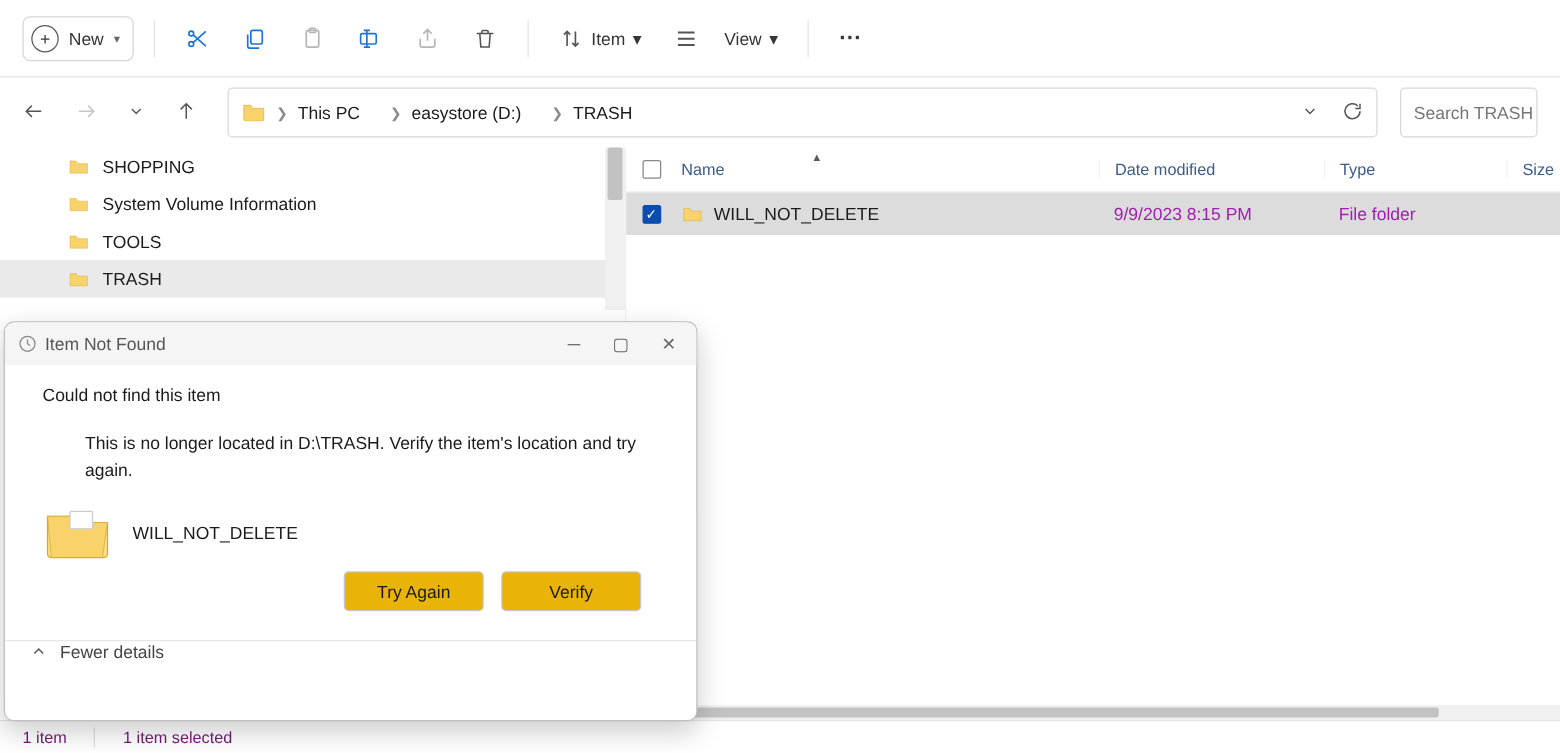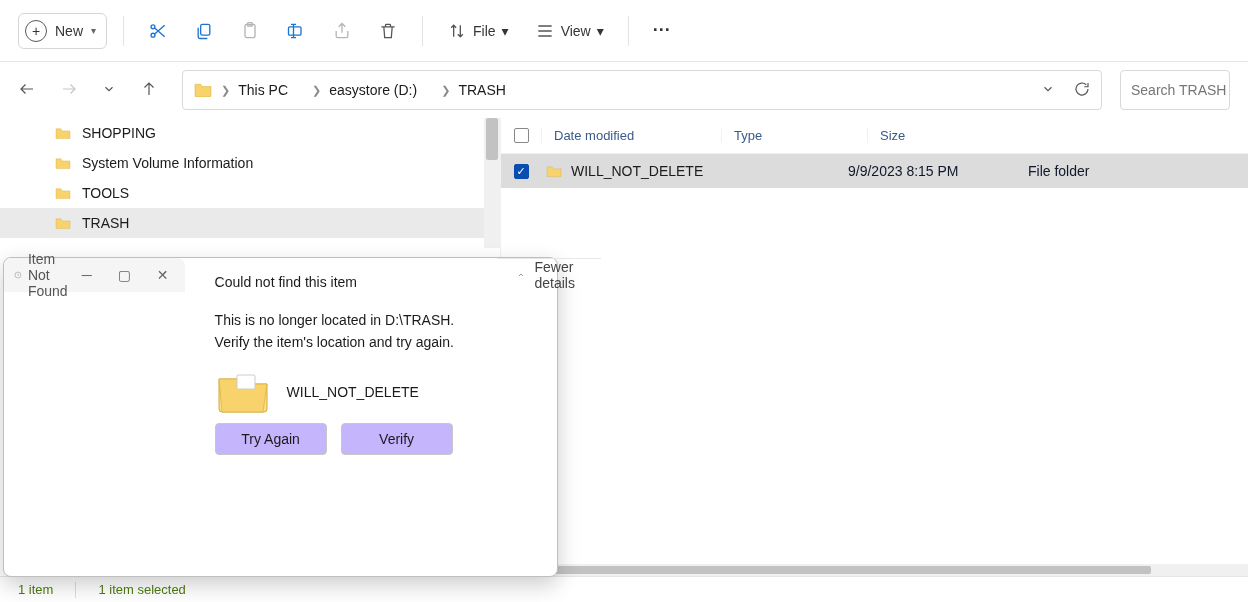--- a/index.html
+++ b/index.html
@@ -35,44 +35,44 @@
 .side-scroll { position: absolute; right: 0; top: 0; width: 16px; height: 130px; background: #f0f0f0; }
 .side-scroll .thumb { position: absolute; left: 2px; right: 2px; top: 0; height: 42px; background: #c2c2c2; border-radius: 2px; }
 
 .content { flex: 1; border-left: 1px solid #f1f1f1; position: relative; }
 .cols { display: flex; align-items: center; height: 36px; border-bottom: 1px solid #eee; color: #3a5a8a; font-size: 13px; }
 .col-check { width: 40px; display: flex; justify-content: center; }
 .ckbox { width: 15px; height: 15px; border: 1px solid #888; border-radius: 2px; display: inline-flex; align-items: center; justify-content: center; background: #fff; }
 .ckbox.checked { background: #0a4db0; border-color: #0a4db0; color: #fff; font-size: 11px; }
 .col-name { width: 295px; padding-left: 4px; position: relative; }
 .sort-ind { position: absolute; left: 108px; top: -7px; font-size: 9px; color: #5a5a5a; }
-.col-date { width: 180px; border-left: 1px solid #f1f1f1; padding-left: 12px; }
+.col-date { width: 180px; border-left: 1px solid #f1f1f1; padding-left: 12px; margin-left: 43px; }
 .col-type { width: 146px; border-left: 1px solid #f1f1f1; padding-left: 12px; }
 .col-size { flex: 1; border-left: 1px solid #f1f1f1; padding-left: 12px; }
 
 .row { display: flex; align-items: center; height: 34px; background: #dcdcdc; color: #1b1b1b; }
 .row .col-name { display: flex; align-items: center; gap: 8px; color: #1b1b1b; }
-.row .col-date, .row .col-type, .row .col-size { color: #0f172a; border: none; }
+.row .col-date, .row .col-type, .row .col-size { color: #a21caf; border: none; }
 .content-scroll { position: absolute; left: 0; right: 0; bottom: 0; height: 12px; background: #f0f0f0; }
 .content-scroll .thumb { position: absolute; top: 2px; bottom: 2px; left: 0; width: 87%; background: #c2c2c2; border-radius: 2px; }
 
-.status { height: 26px; border-top: 1px solid #e5e5e5; display: flex; align-items: center; padding: 0 18px; gap: 22px; color: #4d7c0f; font-size: 13px; }
+.status { height: 26px; border-top: 1px solid #e5e5e5; display: flex; align-items: center; padding: 0 18px; gap: 22px; color: #701a75; font-size: 13px; }
 .status .vline { width: 1px; height: 16px; background: #ddd; }
 
 
-.dialog { position: absolute; left: 3px; top: 257px; width: 555px; height: 320px; background: #fff; border: 1px solid #bfbfbf; border-radius: 8px; box-shadow: 0 8px 22px rgba(0,0,0,.2); display: flex; flex-direction: row; }
+.dialog { position: absolute; left: 3px; top: 257px; width: 555px; height: 320px; background: #fff; border: 1px solid #bfbfbf; border-radius: 8px; box-shadow: 0 8px 22px rgba(0,0,0,.2); display: flex; flex-direction: column; }
 .dlg-title { height: 34px; background: #f5f5f5; border-radius: 8px 8px 0 0; display: flex; align-items: center; padding: 0 10px; gap: 6px; color: #555; font-size: 14px; }
 .dlg-win { margin-left: auto; display: flex; gap: 26px; color: #666; padding-right: 6px; }
 .dlg-body { padding: 16px 22px 10px 30px; flex: 1; }
 .dlg-msg1 { margin-bottom: 20px; }
-.dlg-msg2 { margin-bottom: 16px; line-height: 1.55; }
+.dlg-msg2 { margin-bottom: 16px; line-height: 1.55; margin-left: 34px; }
 .dlg-item { display: flex; align-items: center; gap: 16px; margin-top: 4px; }
 .folder-lg { width: 56px; height: 46px; position: relative; }
 .dlg-btns { display: flex; justify-content: flex-end; gap: 14px; padding-right: 22px; margin-top: 8px; }
-.dlg-btn { min-width: 112px; height: 32px; border: 1px solid #c7c7c7; border-radius: 4px; background: #c4b5fd; display: inline-flex; align-items: center; justify-content: center; cursor: pointer; }
+.dlg-btn { min-width: 112px; height: 32px; border: 1px solid #c7c7c7; border-radius: 4px; background: #eab308; display: inline-flex; align-items: center; justify-content: center; cursor: pointer; }
 .dlg-foot { height: 64px; border-top: 1px solid #e7e7e7; display: flex; align-items: flex-start; padding: 0 20px; gap: 12px; color: #444; }
 
 
 .fico { width: 18px; height: 14px; display: inline-block; position: relative; }
 </style>
 </head>
 <body>
 
 <div class="toolbar">
   <div class="tb-btn new-btn">
@@ -114,28 +114,28 @@
   <div class="tb-btn">
     <svg class="icon" viewBox="0 0 24 24" fill="none" stroke="#555" stroke-width="1.5">
         <path d="M4 7 h16 M9 7 V5 a1 1 0 0 1 1-1 h4 a1 1 0 0 1 1 1 v2 M7 7 l1 13 h8 l1-13"></path>
       </svg>
   </div>
   <div class="tb-sep"></div>
   <div class="tb-btn">
     <svg class="icon" viewBox="0 0 24 24" fill="none" stroke="#555" stroke-width="1.6">
         <path d="M8 5 v14 M5 8 l3-3 3 3 M16 19 V5 M13 16 l3 3 3-3"></path>
       </svg>
-    <span style="margin-left:6px">File</span>
+    <span style="margin-left:6px">Item</span>
     <span class="chev" style="margin-left:6px">▾</span>
   </div>
   <div class="tb-btn">
     <svg class="icon" viewBox="0 0 24 24" fill="none" stroke="#555" stroke-width="1.8">
         <path d="M4 6 h16 M4 12 h16 M4 18 h16"></path>
       </svg>
-    <span style="margin-left:6px">View</span>
+    <span style="margin-left:20px">View</span>
     <span class="chev" style="margin-left:6px">▾</span>
   </div>
   <div class="tb-sep"></div>
   <div class="tb-btn">
     <span style="font-size:18px;font-weight:bold;">···</span>
   </div>
 </div>
 
 <div class="navrow">
   <div class="nav-icons">
@@ -217,20 +217,24 @@
     <div class="side-scroll">
         <div class="thumb"></div>
       </div>
   </div>
 
   <div class="content">
     <div class="cols">
       <div class="col-check">
           <span class="ckbox"></span>
         </div>
+      <div class="col-name">
+        <span>Name</span>
+        <span class="sort-ind">▲</span>
+      </div>
       <div class="col-date"><span>Date modified</span></div>
       <div class="col-type"><span>Type</span></div>
       <div class="col-size"><span>Size</span></div>
     </div>
 
     <div class="row">
       <div class="col-check">
           <span class="ckbox checked">✓</span>
         </div>
       <div class="col-name">

